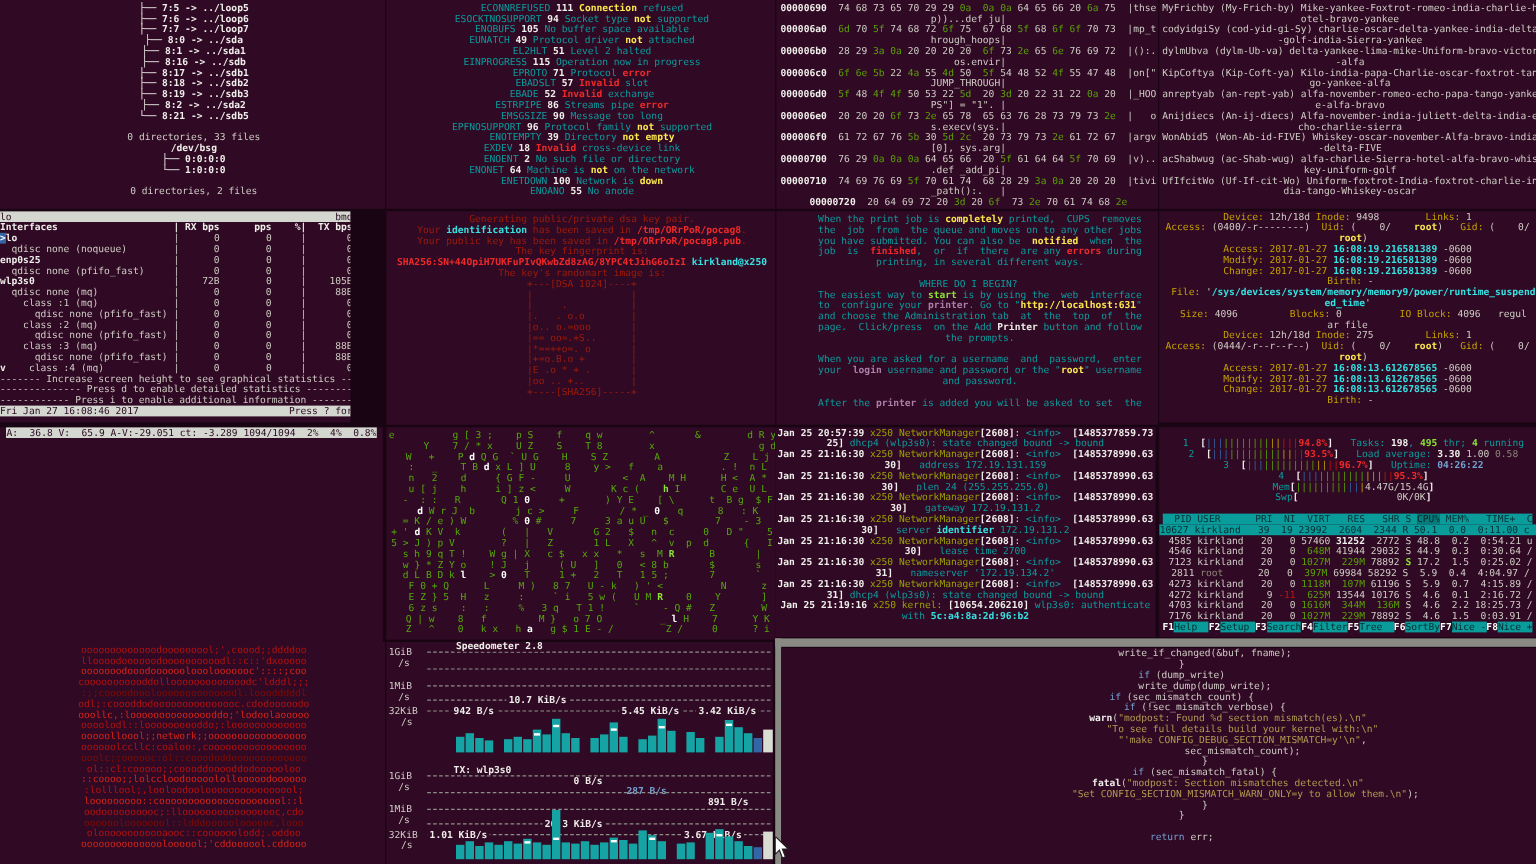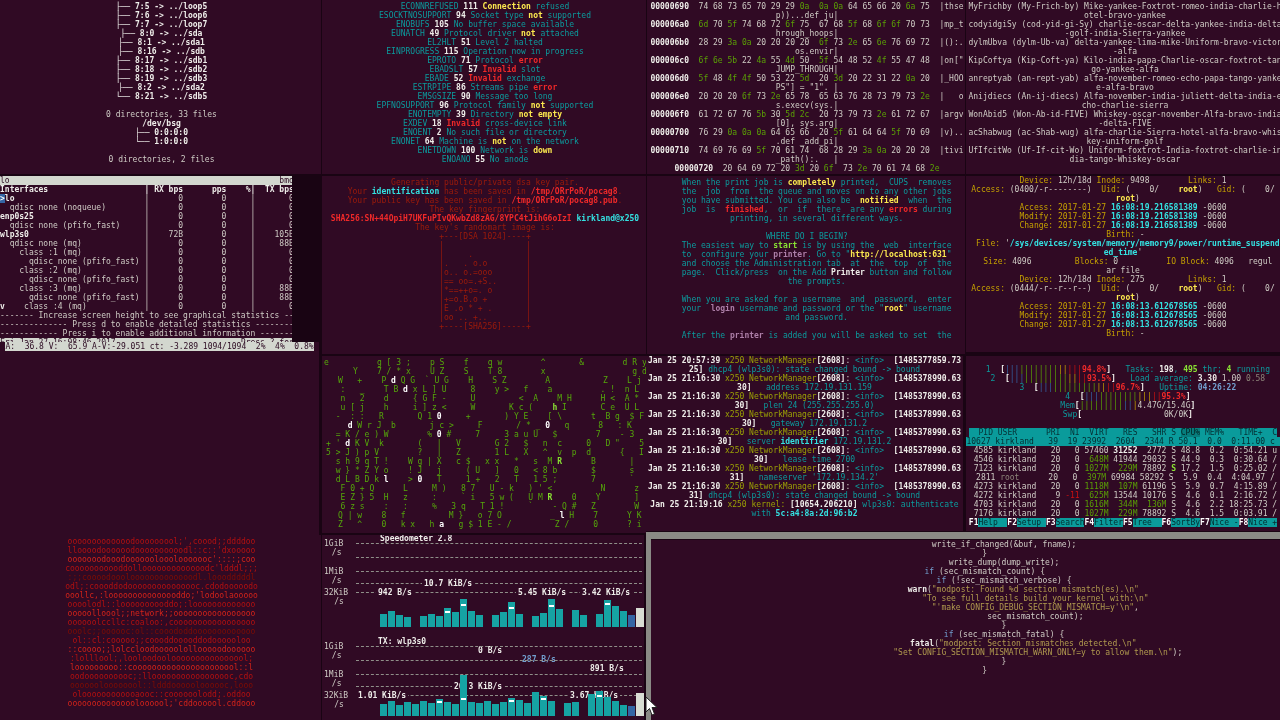--- a/index.html
+++ b/index.html
@@ -201,21 +201,21 @@
       <div class="ln"><span class="c-fg">ar file</span></div>
       <div class="ln"><span class="c-ye">Device: </span><span class="c-fg">12h/18d </span><span class="c-ye">Inode: </span><span class="c-fg">275         </span><span class="c-ye">Links: </span><span class="c-fg">1</span></div>
       <div class="ln"><span class="c-ye">Access: </span><span class="c-fg">(0444/-r--r--r--)  </span><span class="c-ye">Uid: </span><span class="c-fg">(    0/    </span><span class="c-yeb">root</span><span class="c-fg">)   </span><span class="c-ye">Gid: </span><span class="c-fg">(    0/</span></div>
       <div class="ln"><span class="c-fg">  </span><span class="c-yeb">root</span><span class="c-fg">)</span></div>
       <div class="ln"><span class="c-ye">Access: 2017-01-27 </span><span class="c-cyb">16:08:13.612678565</span><span class="c-fg"> -0600</span></div>
       <div class="ln"><span class="c-ye">Modify: 2017-01-27 </span><span class="c-cyb">16:08:13.612678565</span><span class="c-fg"> -0600</span></div>
       <div class="ln"><span class="c-ye">Change: 2017-01-27 </span><span class="c-cyb">16:08:13.612678565</span><span class="c-fg"> -0600</span></div>
       <div class="ln"><span class="c-ye"> Birth: </span><span class="c-fg">-</span></div>
     </div>
 
-  <div class="pane" style="left:0;top:342px;width:319px;height:206px">
+  <div class="pane" style="left:0;top:356px;width:319px;height:206px">
       <div class="ln"><span class="c-inv">A:  36.8 V:  65.9 A-V:-29.051 ct: -3.289 1094/1094  2%  4%  0.8%</span></div>
     </div>
   <div class="pane p2" style="left:322px;top:356px;width:322px;height:175px">
       <div class="ln"><span class="c-mx">e          g [ 3 ;    p S    f    q w        ^       &amp;        d R y</span></div>
       <div class="ln"><span class="c-mx">      Y    7 / * x    U Z    S    T 8        x                  g d</span></div>
       <div class="ln"><span class="c-mx">  W   +    P </span><span class="c-whb">d</span><span class="c-mx"> Q G  ` U G    H    S Z        A           Z    L j</span></div>
       <div class="ln"><span class="c-mx">  :   _    T B </span><span class="c-whb">d</span><span class="c-mx"> x L ] U     8    y &gt;   f    a          . !  n L</span></div>
       <div class="ln"><span class="c-mx">  n   2    d     { G F -     U         &lt;  A    M H      H &lt;  A *</span></div>
       <div class="ln"><span class="c-mx">  u [ j    h     i ] z &lt;     W       K c (    </span><span class="c-mxb">h</span><span class="c-mx"> I       C e  U L</span></div>
       <div class="ln"><span class="c-mx">  -  : :   R       Q 1 </span><span class="c-whb">0</span><span class="c-mx">     +       ) Y E    [ \      t  B g  $ F</span></div>
@@ -430,33 +430,35 @@
       </div>
     </div>
   </div>
 
   <div class="abord" style="left:646px;top:532px;width:634px;height:7px"></div>
   <div class="abord" style="left:646px;top:532px;width:5px;height:188px"></div>
 
   <div class="pane" style="left:651px;top:540px;width:629px;height:180px">
       <div class="ln"><span class="c-fg">                write_if_changed(&amp;buf, fname);</span></div>
       <div class="ln"><span class="c-fg">        }</span></div>
+      <div class="ln"><span class="c-fg">        </span><span class="c-kw">if</span><span class="c-fg"> (dump_write)</span></div>
       <div class="ln"><span class="c-fg">                write_dump(dump_write);</span></div>
       <div class="ln"><span class="c-fg">        </span><span class="c-kw">if</span><span class="c-fg"> (sec_mismatch_count) {</span></div>
       <div class="ln"><span class="c-fg">                </span><span class="c-kw">if</span><span class="c-fg"> (!sec_mismatch_verbose) {</span></div>
       <div class="ln"><span class="c-fg">                        </span><span class="c-fgb">warn</span><span class="c-fg">(</span><span class="c-st">"modpost: Found %d section mismatch(es).\n"</span></div>
       <div class="ln"><span class="c-fg">                             </span><span class="c-st">"To see full details build your kernel with:\n"</span></div>
       <div class="ln"><span class="c-fg">                             </span><span class="c-st">"'make CONFIG_DEBUG_SECTION_MISMATCH=y'\n"</span><span class="c-fg">,</span></div>
       <div class="ln"><span class="c-fg">                             sec_mismatch_count);</span></div>
       <div class="ln"><span class="c-fg">                }</span></div>
       <div class="ln"><span class="c-fg">                </span><span class="c-kw">if</span><span class="c-fg"> (sec_mismatch_fatal) {</span></div>
       <div class="ln"><span class="c-fg">                        </span><span class="c-fgb">fatal</span><span class="c-fg">(</span><span class="c-st">"modpost: Section mismatches detected.\n"</span></div>
       <div class="ln"><span class="c-fg">                              </span><span class="c-st">"Set CONFIG_SECTION_MISMATCH_WARN_ONLY=y to allow them.\n"</span><span class="c-fg">);</span></div>
       <div class="ln"><span class="c-fg">                }</span></div>
       <div class="ln"><span class="c-fg">        }</span></div>
       <div class="ln"><span class="c-fg"></span></div>
+      <div class="ln"><span class="c-fg">        </span><span class="c-kw">return</span><span class="c-fg"> err;</span></div>
     </div>
 
   <svg id="cursor" style="left:645px;top:697px" width="14" height="20" viewBox="0 0 14 20">
     <polygon points="1,0 1,15 4.5,11.5 7,18 9.5,17 7,10.5 12,10.5" fill="#ffffff" stroke="#222222" stroke-width="1"></polygon>
   </svg>
 
 </div>
 
 </body></html>

